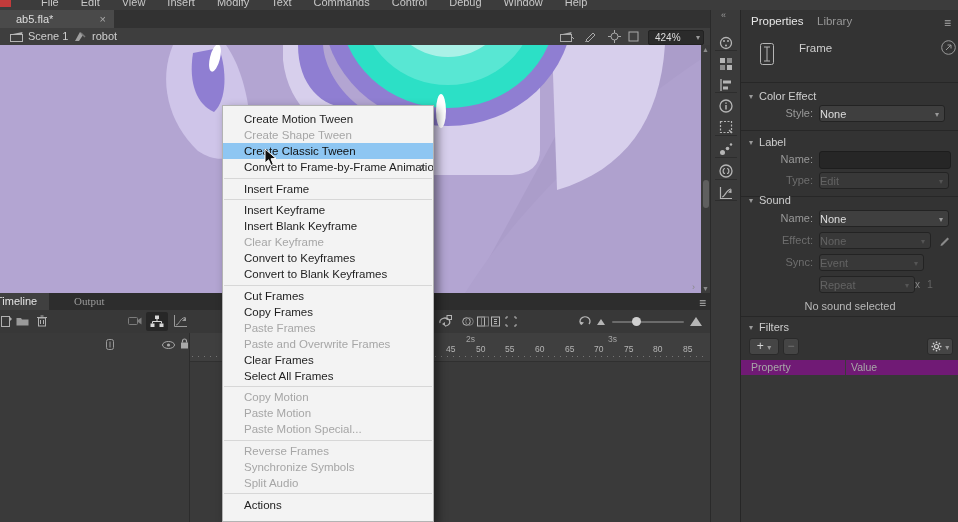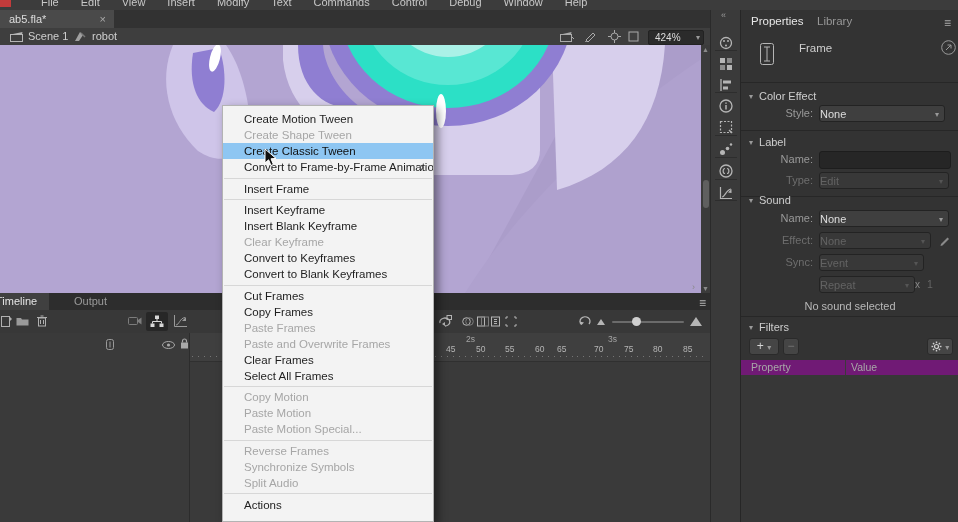--- a/index.html
+++ b/index.html
@@ -5,21 +5,21 @@
   html,body{margin:0;padding:0;background:#222;}
   #app{position:relative;width:958px;height:522px;overflow:hidden;background:#3a3a3a;
        font-family:"Liberation Sans","DejaVu Sans",sans-serif;-webkit-font-smoothing:antialiased;}
   .abs{position:absolute;}
   
   .menubar{position:absolute;left:0;top:0;width:958px;height:10px;background:#3c3c3c;overflow:hidden;display:flex;padding-left:30px;box-sizing:border-box;}
   .mitem{font-size:11px;color:#c8c8c8;line-height:16px;margin-top:-6px;padding:0 11px;white-space:nowrap;}
   .logo{position:absolute;left:0;top:0;width:11px;height:7px;background:#c23b3b;}
   
   .tabbar{position:absolute;left:0;top:10px;width:958px;height:18px;background:#323232;border-bottom:1px solid #262626;}
-  .doctab{position:absolute;left:0;top:0;width:114px;height:18px;background:#4a4a4a;color:#ddd;font-size:11px;line-height:18px;padding-left:9px;box-sizing:border-box;}
+  .doctab{position:absolute;left:0;top:0;width:114px;height:18px;background:#4a4a4a;color:#ddd;font-size:11px;line-height:18px;padding-left:16px;box-sizing:border-box;}
   .doctab .x{position:absolute;right:8px;top:0;color:#aaa;font-size:11px;}
   
   .editbar{position:absolute;left:0;top:28px;width:710px;height:17px;background:#3e3e3e;}
   .crumb{position:absolute;top:2px;font-size:11px;color:#cfcfcf;}
   .zoombox{position:absolute;left:648px;top:2px;width:48px;height:13px;background:#2b2b2b;border:1px solid #222;border-radius:2px;color:#ddd;font-size:10px;line-height:13px;padding-left:6px;}
   .zoombox .ch{position:absolute;right:3px;top:0;color:#999;font-size:8px;}
   
   .stage{position:absolute;left:0;top:45px;width:710px;height:248px;overflow:hidden;background:#b3a5d2;}
   .vscroll{position:absolute;left:701px;top:45px;width:9px;height:248px;background:#3b3b3b;}
   .vthumb{position:absolute;left:1.5px;top:135px;width:6px;height:28px;background:#5f5f5f;border-radius:3px;}
@@ -27,21 +27,21 @@
   
   .dock{position:absolute;left:710px;top:10px;width:30px;height:512px;background:#3a3a3a;border-left:1px solid #2a2a2a;}
   .dockicon{position:absolute;left:8px;width:14px;height:14px;}
   .docksep{position:absolute;left:4px;width:22px;height:1px;background:#2d2d2d;}
   .collapse{position:absolute;left:10px;top:0px;color:#999;font-size:9px;}
   
   .tl{position:absolute;left:0;top:293px;width:710px;height:229px;background:#3a3a3a;}
   .tltabs{position:absolute;left:0;top:0;width:710px;height:17px;background:#2d2d2d;}
   .tltab{position:absolute;top:0;height:17px;font-size:11px;line-height:17px;padding:0 12px;}
   .tltab.act{background:#404040;color:#e5e5e5;}
-  .tltab.inact{color:#9a9a9a;}
+  .tltab.inact{color:#9a9a9a;font-family:Liberation Serif, serif;}
   .tlbar{position:absolute;left:0;top:17px;width:710px;height:23px;background:#383838;border-bottom:1px solid #2c2c2c;}
   .tlhdr{position:absolute;left:0;top:40px;width:190px;height:23px;background:#3a3a3a;}
   .ruler{position:absolute;left:190px;top:40px;width:520px;height:28.2px;background:#3f3f3f;border-bottom:1px solid #303030;}
   .rnum{position:absolute;top:11px;font-size:8.5px;color:#b5b5b5;}
   .rsec{position:absolute;top:1px;font-size:8.5px;color:#a5a5a5;}
   .rdots{position:absolute;top:23px;left:2px;width:516px;height:1.4px;background:repeating-linear-gradient(90deg,#8d8d8d 0 1px,transparent 1px 5.93px);opacity:.7;}
   .tl-divider{position:absolute;left:189px;top:40px;width:1px;height:189px;background:#2c2c2c;}
   
   .ctx{position:absolute;left:222px;top:105px;width:212px;height:417px;background:#f3f3f3;border:1px solid #b3b3b3;
        box-shadow:4px 4px 9px rgba(0,0,0,.45);box-sizing:border-box;padding-top:5px;overflow:hidden;z-index:50;}
@@ -315,21 +315,21 @@
     </div>
 
     <div class="tl-divider"></div>
 
     <div class="ruler" id="ruler">
       <div class="rdots"></div>
     <div class="rnum" style="left: 256px;">45</div>
         <div class="rnum" style="left: 286px;">50</div>
         <div class="rnum" style="left: 315px;">55</div>
         <div class="rnum" style="left: 345px;">60</div>
-        <div class="rnum" style="left: 367px;">65</div>
+        <div class="rnum" style="left: 375px;">65</div>
         <div class="rnum" style="left: 404px;">70</div>
         <div class="rnum" style="left: 434px;">75</div>
         <div class="rnum" style="left: 463px;">80</div>
         <div class="rnum" style="left: 493px;">85</div>
         <div class="rsec" style="left: 276px;">2s</div>
         <div class="rsec" style="left: 418px;">3s</div>
       </div>
 
     <div id="layerlist"></div>
     <div id="framerows"></div>

